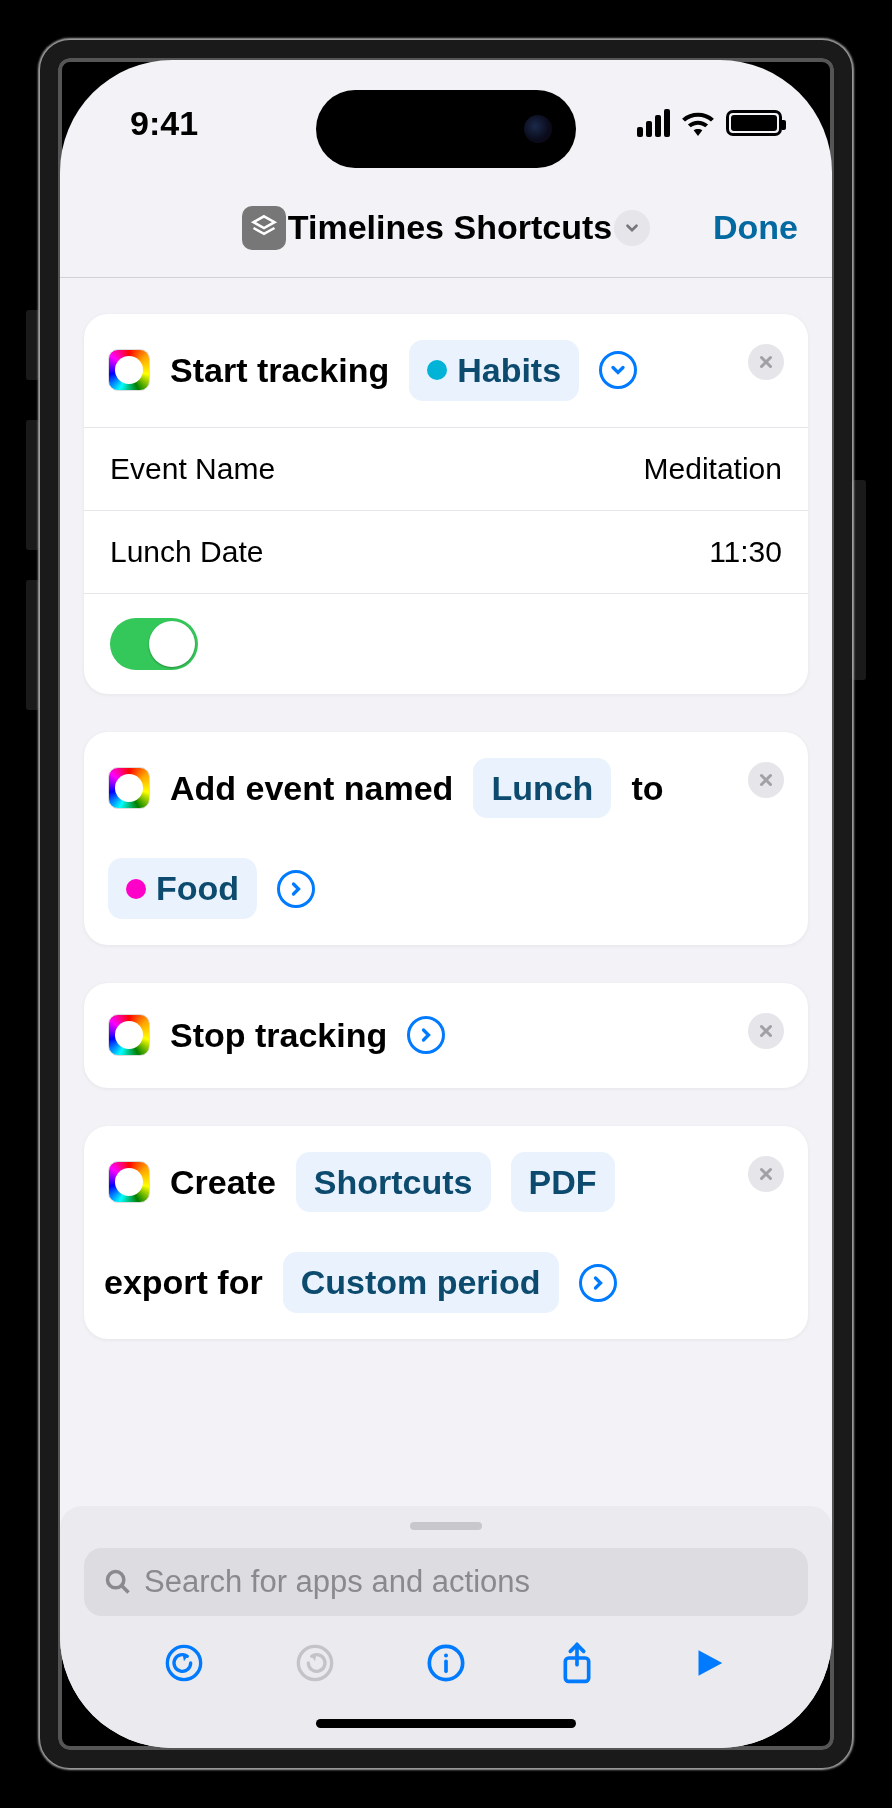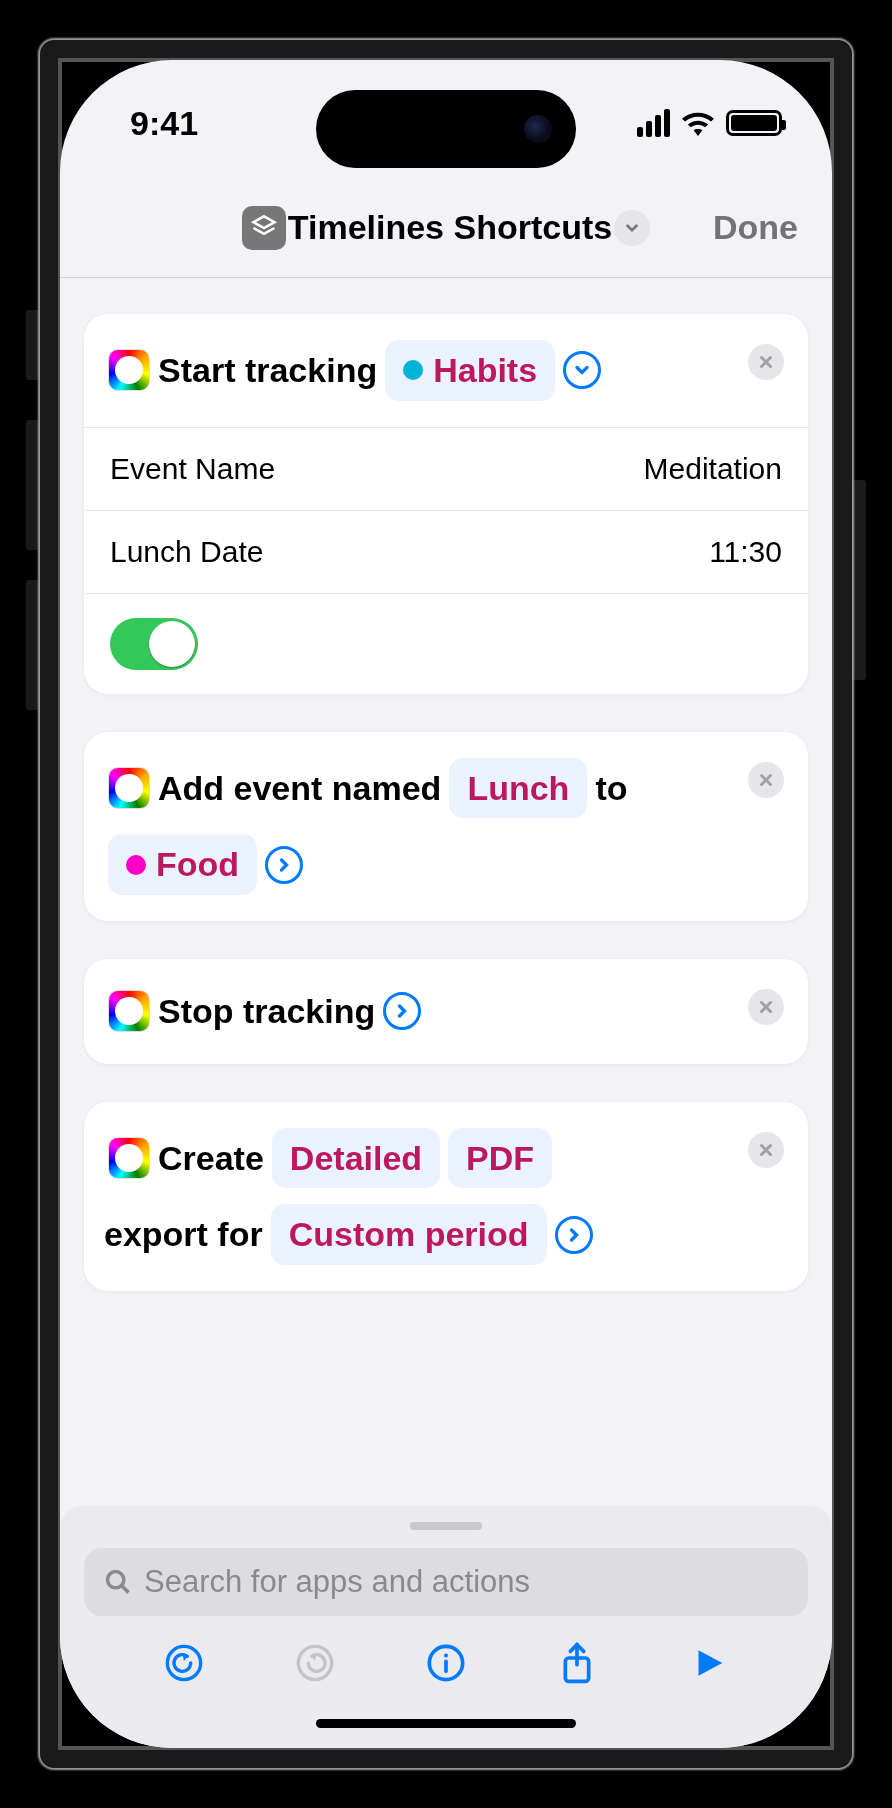--- a/index.html
+++ b/index.html
@@ -6,21 +6,21 @@
     body { background: #000; font-family: -apple-system, "SF Pro Text", "Helvetica Neue", Arial, sans-serif; display:flex; align-items:center; justify-content:center; min-height:100vh;}
     
     .device {
       width: 892px; height: 1808px;
       padding: 40px;
       position: relative;
     }
     .frame {
       width: 100%; height: 100%;
       border: 18px solid #1a1a1a;
-      border-radius: 14px;
+      border-radius: 30px;
       box-shadow:
         0 0 2px 2px rgba(200,200,200,0.8),
         inset 0 0 0 4px #555,
         inset 0 0 0 8px #000;
       background: #000;
       position: relative;
       overflow: hidden;
     }
     .side-btn { position:absolute; background:#1a1a1a; border-radius:3px; }
     .side-btn.l1 { left:26px; top:310px; width:14px; height:70px; }
@@ -66,44 +66,44 @@
       height:100px; display:flex; align-items:center; position:relative;
       border-bottom:1px solid #d1d1d6;
     }
     .nav-center { position:absolute; left:0; right:0; display:flex; align-items:center; justify-content:center; gap:2px; }
     .nav-icon {
       width:44px; height:44px; background:#777; border-radius:10px;
       display:flex; align-items:center; justify-content:center; color:#fff;
     }
     .nav-title { font-size:34px; font-weight:600; color:#000; }
     .nav-caret { width:36px; height:36px; border-radius:50%; background:#e5e5ea; display:flex; align-items:center; justify-content:center; }
-    .nav-done { position:absolute; right:34px; font-size:34px; font-weight:600; color:#737373; }
+    .nav-done { position:absolute; right:34px; font-size:34px; font-weight:600; color:#0369a1; }
     
     .content { flex:1; overflow:auto; padding:36px 24px 10px; }
     
     .card {
       background:#fff; border-radius:24px; margin-bottom:38px;
       box-shadow:0 1px 4px rgba(0,0,0,0.06);
     }
     .action-line {
-      padding:26px 24px; display:flex; flex-wrap:wrap; align-items:center; gap:8px;
+      padding:26px 24px; display:flex; flex-wrap:wrap; align-items:center; gap:20px;
       font-size:34px; font-weight:600; color:#000; line-height:1.55;
       position:relative;
     }
     .app-badge {
       width:42px; height:42px; border-radius:10px; border:1px solid #ddd; background:#fff;
       display:flex; align-items:center; justify-content:center; font-size:28px;
       background: conic-gradient(red,orange,yellow,green,cyan,blue,magenta,red);
       position:relative;
     }
     .app-badge::after {
       content:""; position:absolute; inset:6px; background:#fff; border-radius:50%;
     }
     .token {
-      background:#e9f2fd; color:#be185d; padding:4px 18px; border-radius:14px;
+      background:#e9f2fd; color:#0c4a6e; padding:4px 18px; border-radius:14px;
       display:inline-flex; align-items:center; gap:10px; font-weight:600;
     }
     .dot { width:20px; height:20px; border-radius:50%; display:inline-block; }
     .circ-btn {
       width:38px; height:38px; border:3.5px solid #007aff; border-radius:50%;
       display:inline-flex; align-items:center; justify-content:center; color:#007aff;
       flex-shrink:0;
     }
     .close-btn {
       position:absolute; top:30px; right:24px;
@@ -267,21 +267,21 @@
                 </svg>
             </span>
           </div>
         </div>
 
         <div class="card">
           <div class="action-line">
             <span class="app-badge"></span>
             <span>Create</span>
             <span class="token">
-                <span>Detailed</span>
+                <span>Shortcuts</span>
               </span>
             <span class="token">
                 <span>PDF</span>
               </span>
             <span style="flex-basis:100%;height:0"></span>
             <span style="margin-left:-4px">export for</span>
             <span class="token">
                 <span>Custom period</span>
               </span>
             <span class="circ-btn">

